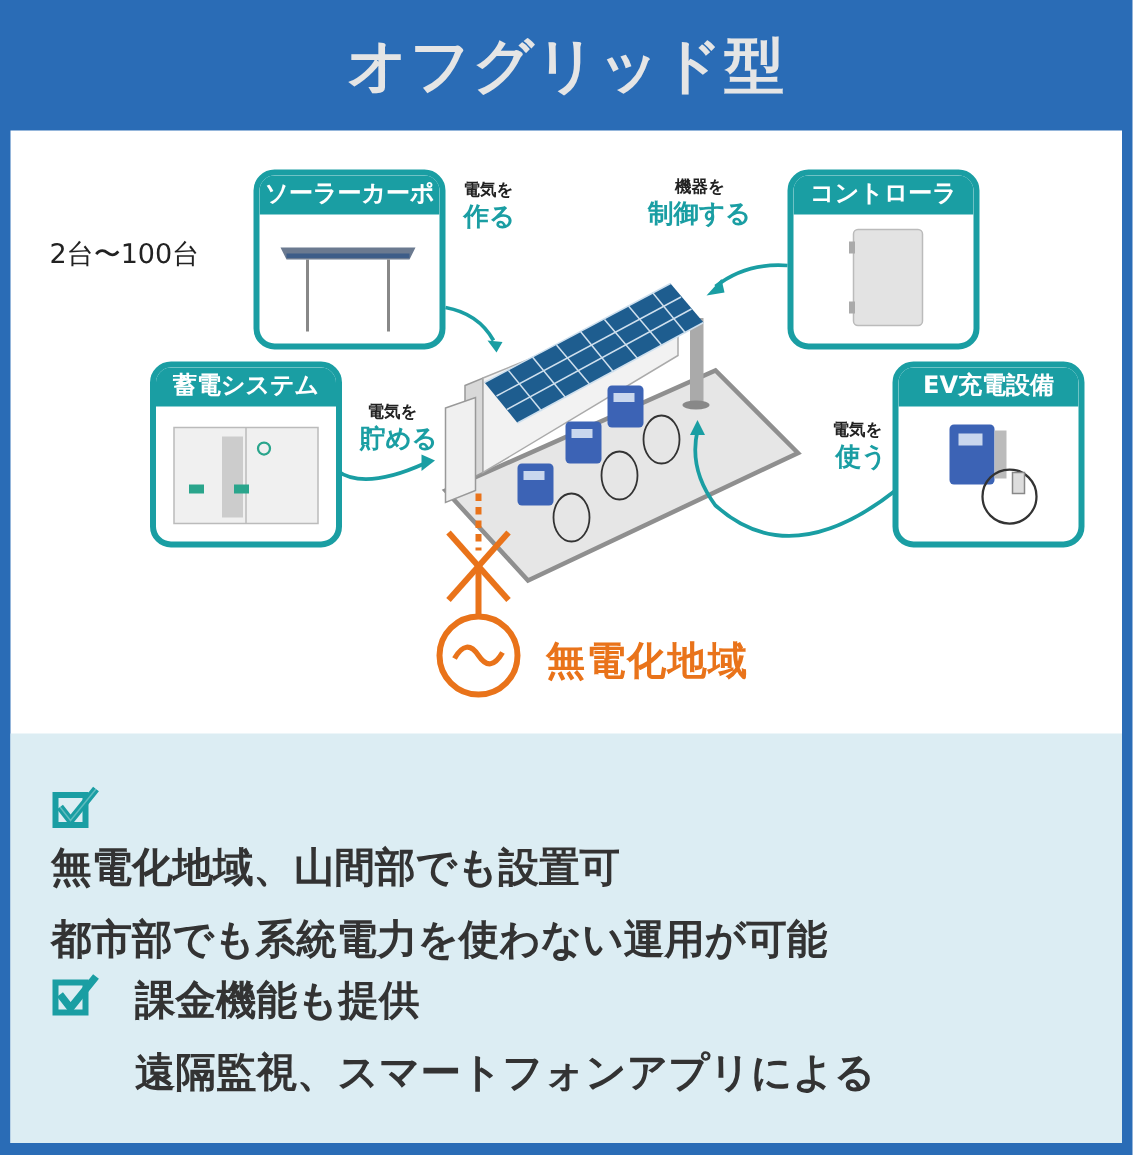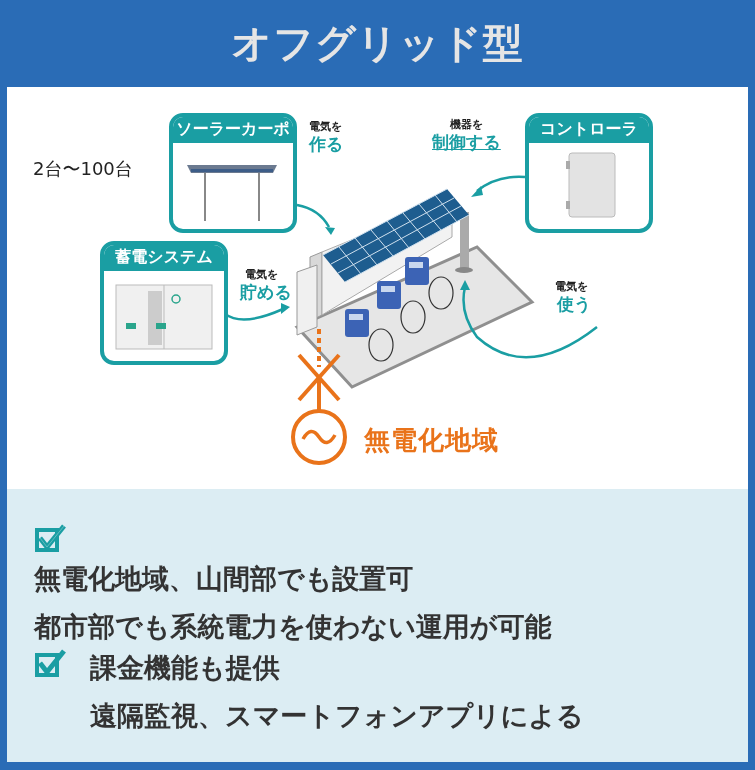--- a/index.html
+++ b/index.html
@@ -112,38 +112,50 @@
       <div class="card-head">コントローラ</div>
       <div class="card-body">
         <svg width="120" height="86">
           <rect x="40" y="10" width="46" height="64" rx="3" fill="#e3e3e3" stroke="#bbb"></rect>
           <rect x="37" y="18" width="4" height="8" fill="#aaa"></rect>
           <rect x="37" y="58" width="4" height="8" fill="#aaa"></rect>
         </svg>
       </div>
     </div>
     <div class="lbl-small" style="left:443px; top:30px;">機器を</div>
-    <div class="lbl-big" style="left:425px; top:44px;text-decoration:underline;">制御する</div>
+    <div class="lbl-big" style="left:425px; top:44px;">制御する</div>
 
     <div class="card" style="left:93px; top:154px; width:128px; height:124px;">
       <div class="card-head">蓄電システム</div>
       <div class="card-body">
         <svg width="120" height="90">
           <rect x="12" y="14" width="96" height="64" fill="#f0f0f0" stroke="#bbb"></rect>
           <line x1="60" y1="14" x2="60" y2="78" stroke="#bbb"></line>
           <rect x="44" y="20" width="14" height="54" fill="#ccc"></rect>
           <rect x="22" y="52" width="10" height="6" fill="#2aa58c"></rect>
           <rect x="52" y="52" width="10" height="6" fill="#2aa58c"></rect>
           <circle cx="72" cy="28" r="4" fill="none" stroke="#2aa58c" stroke-width="1.5"></circle>
         </svg>
       </div>
     </div>
     <div class="lbl-small" style="left:238px; top:180px;">電気を</div>
     <div class="lbl-big" style="left:233px; top:194px;">貯める</div>
 
+    <div class="card" style="left:588px; top:154px; width:128px; height:124px;">
+      <div class="card-head">EV充電設備</div>
+      <div class="card-body">
+        <svg width="120" height="90">
+          <rect x="34" y="12" width="30" height="40" rx="3" fill="#3c63b5"></rect>
+          <rect x="40" y="18" width="16" height="8" fill="#c9d7ee"></rect>
+          <rect x="64" y="16" width="8" height="32" fill="#bbb"></rect>
+          <ellipse cx="74" cy="60" rx="18" ry="18" fill="none" stroke="#333" stroke-width="1.5"></ellipse>
+          <rect x="76" y="44" width="8" height="14" fill="#ddd" stroke="#888"></rect>
+        </svg>
+      </div>
+    </div>
     <div class="lbl-small" style="left:548px; top:192px;">電気を</div>
     <div class="lbl-big" style="left:550px; top:206px;">使う</div>
 
     <div class="grid-label">無電化地域</div>
   </div>
 
   <div class="features">
     <div class="feat" style="top:30px;flex-direction:column;">
       <svg class="check" viewBox="0 0 32 32" style="position:static;">
         <rect x="1" y="5" width="24" height="24" fill="#1a9ea3"></rect>

